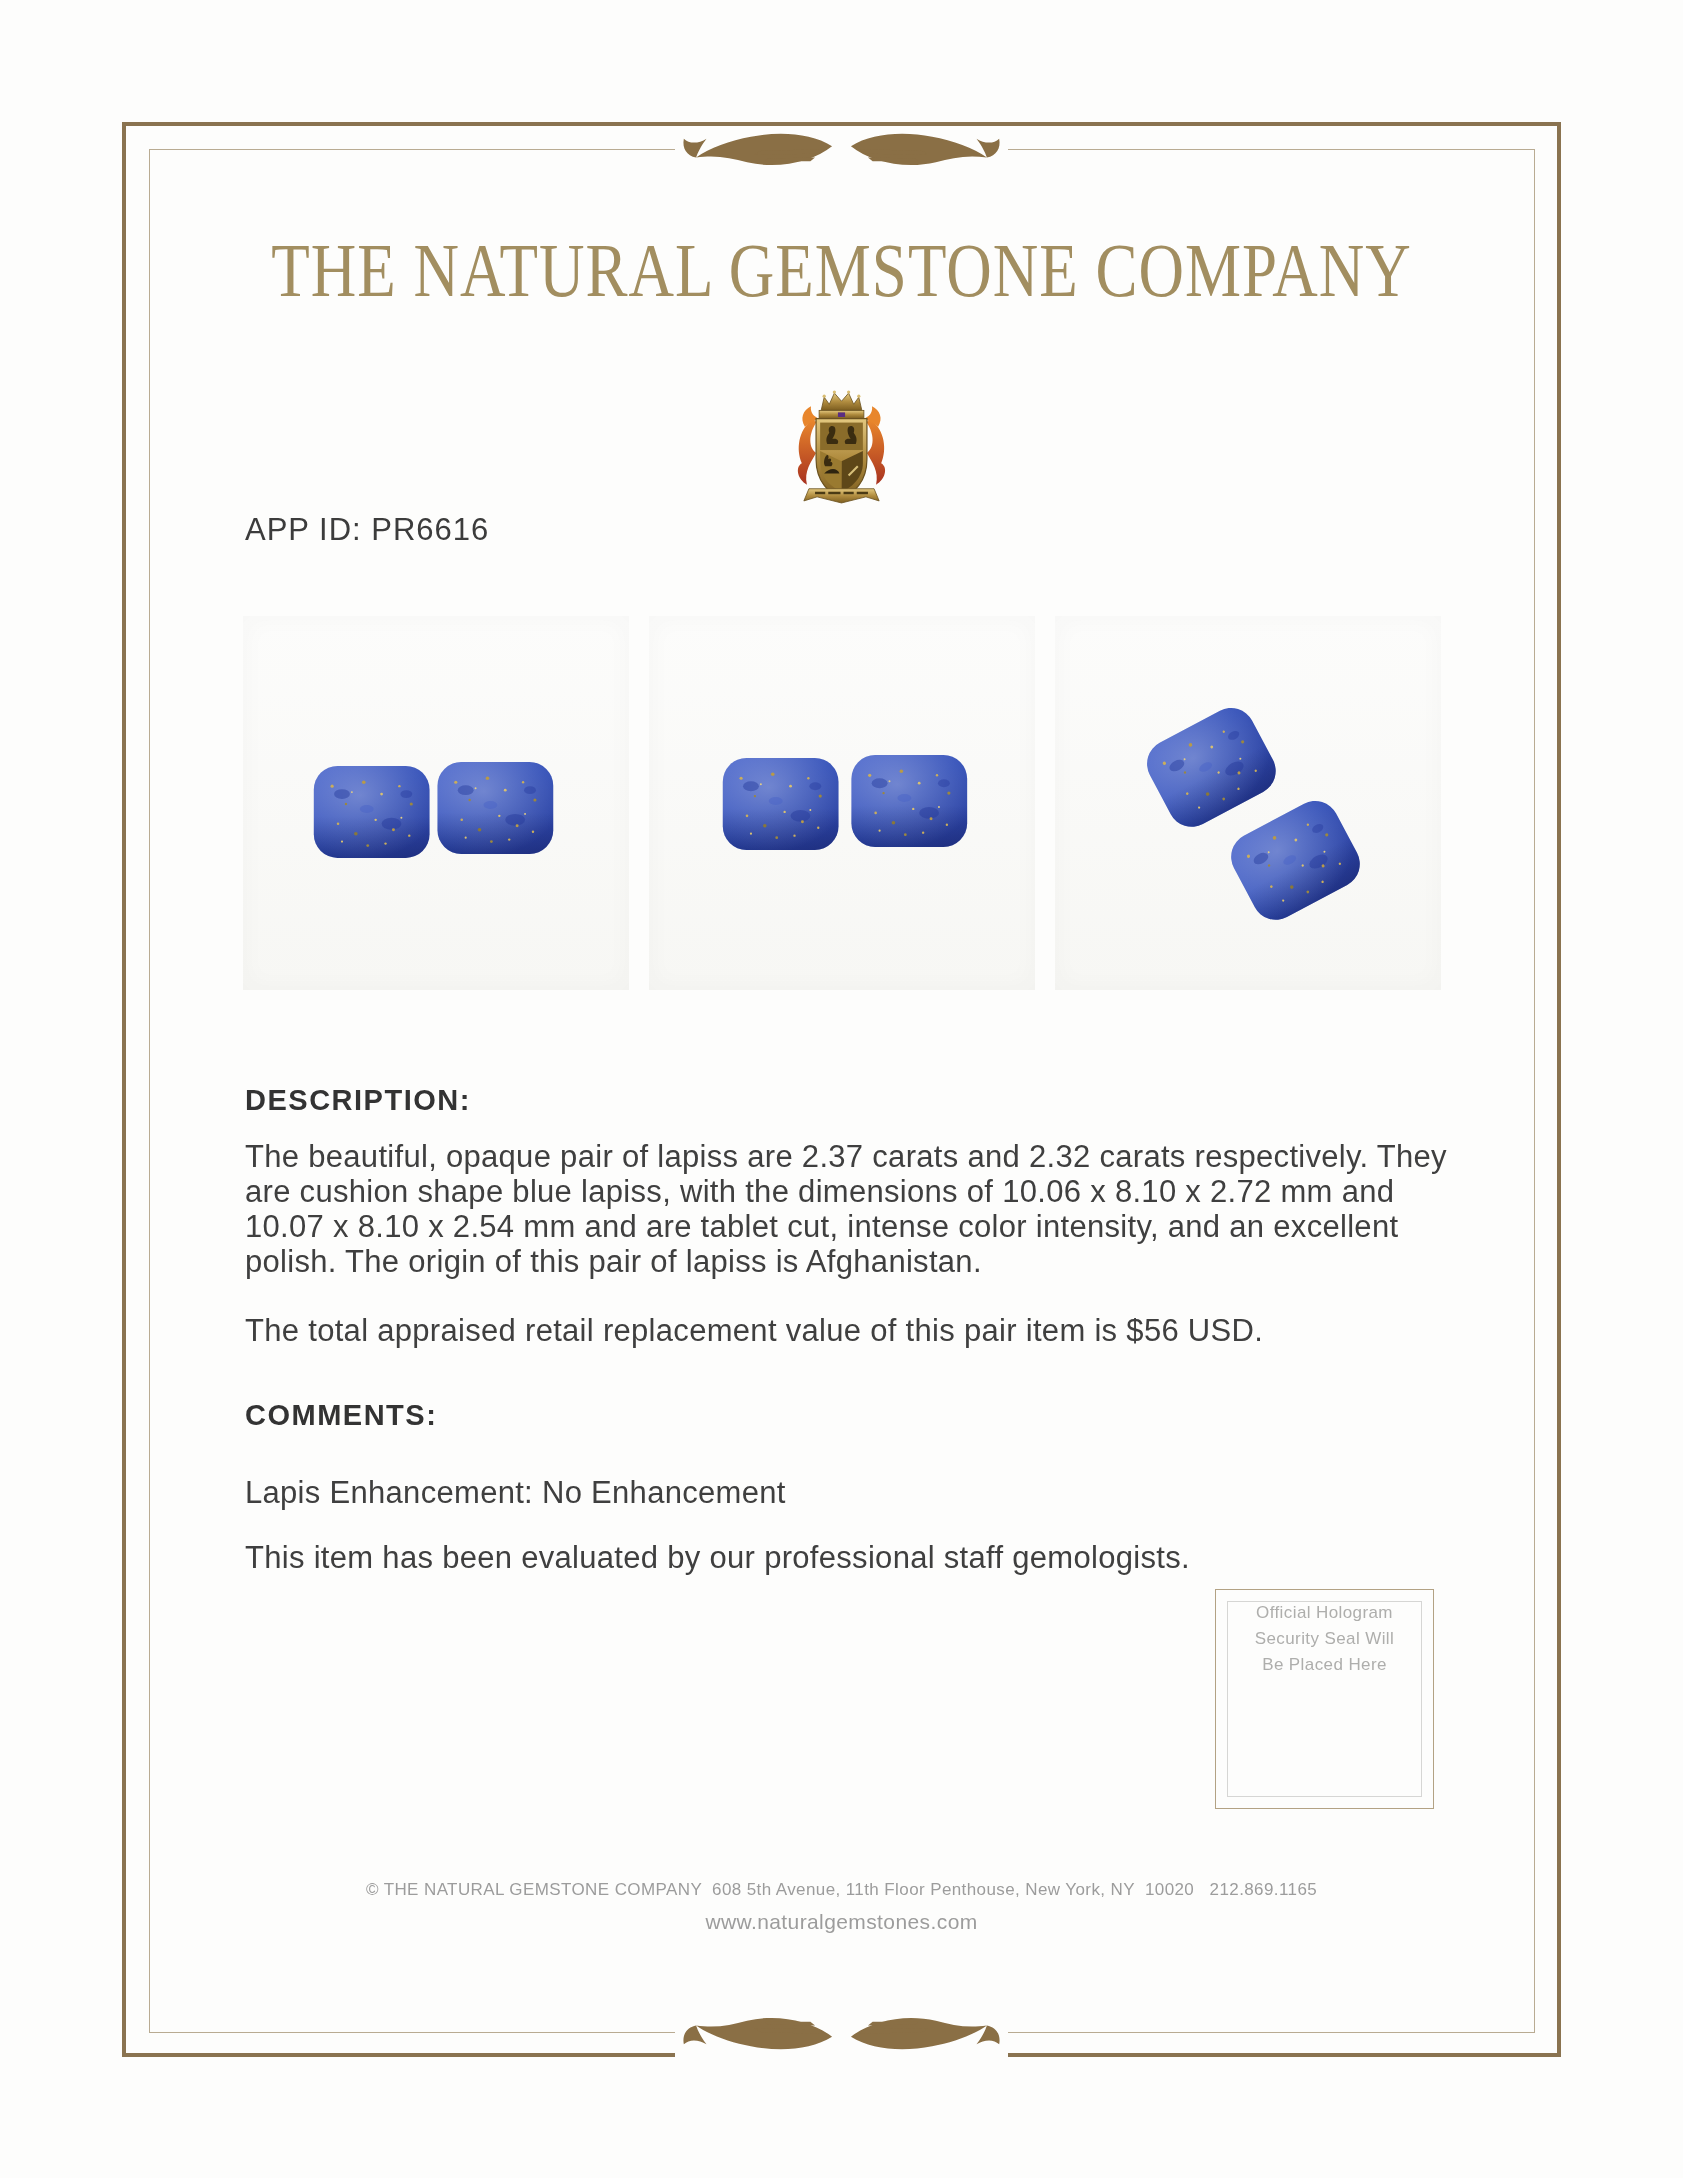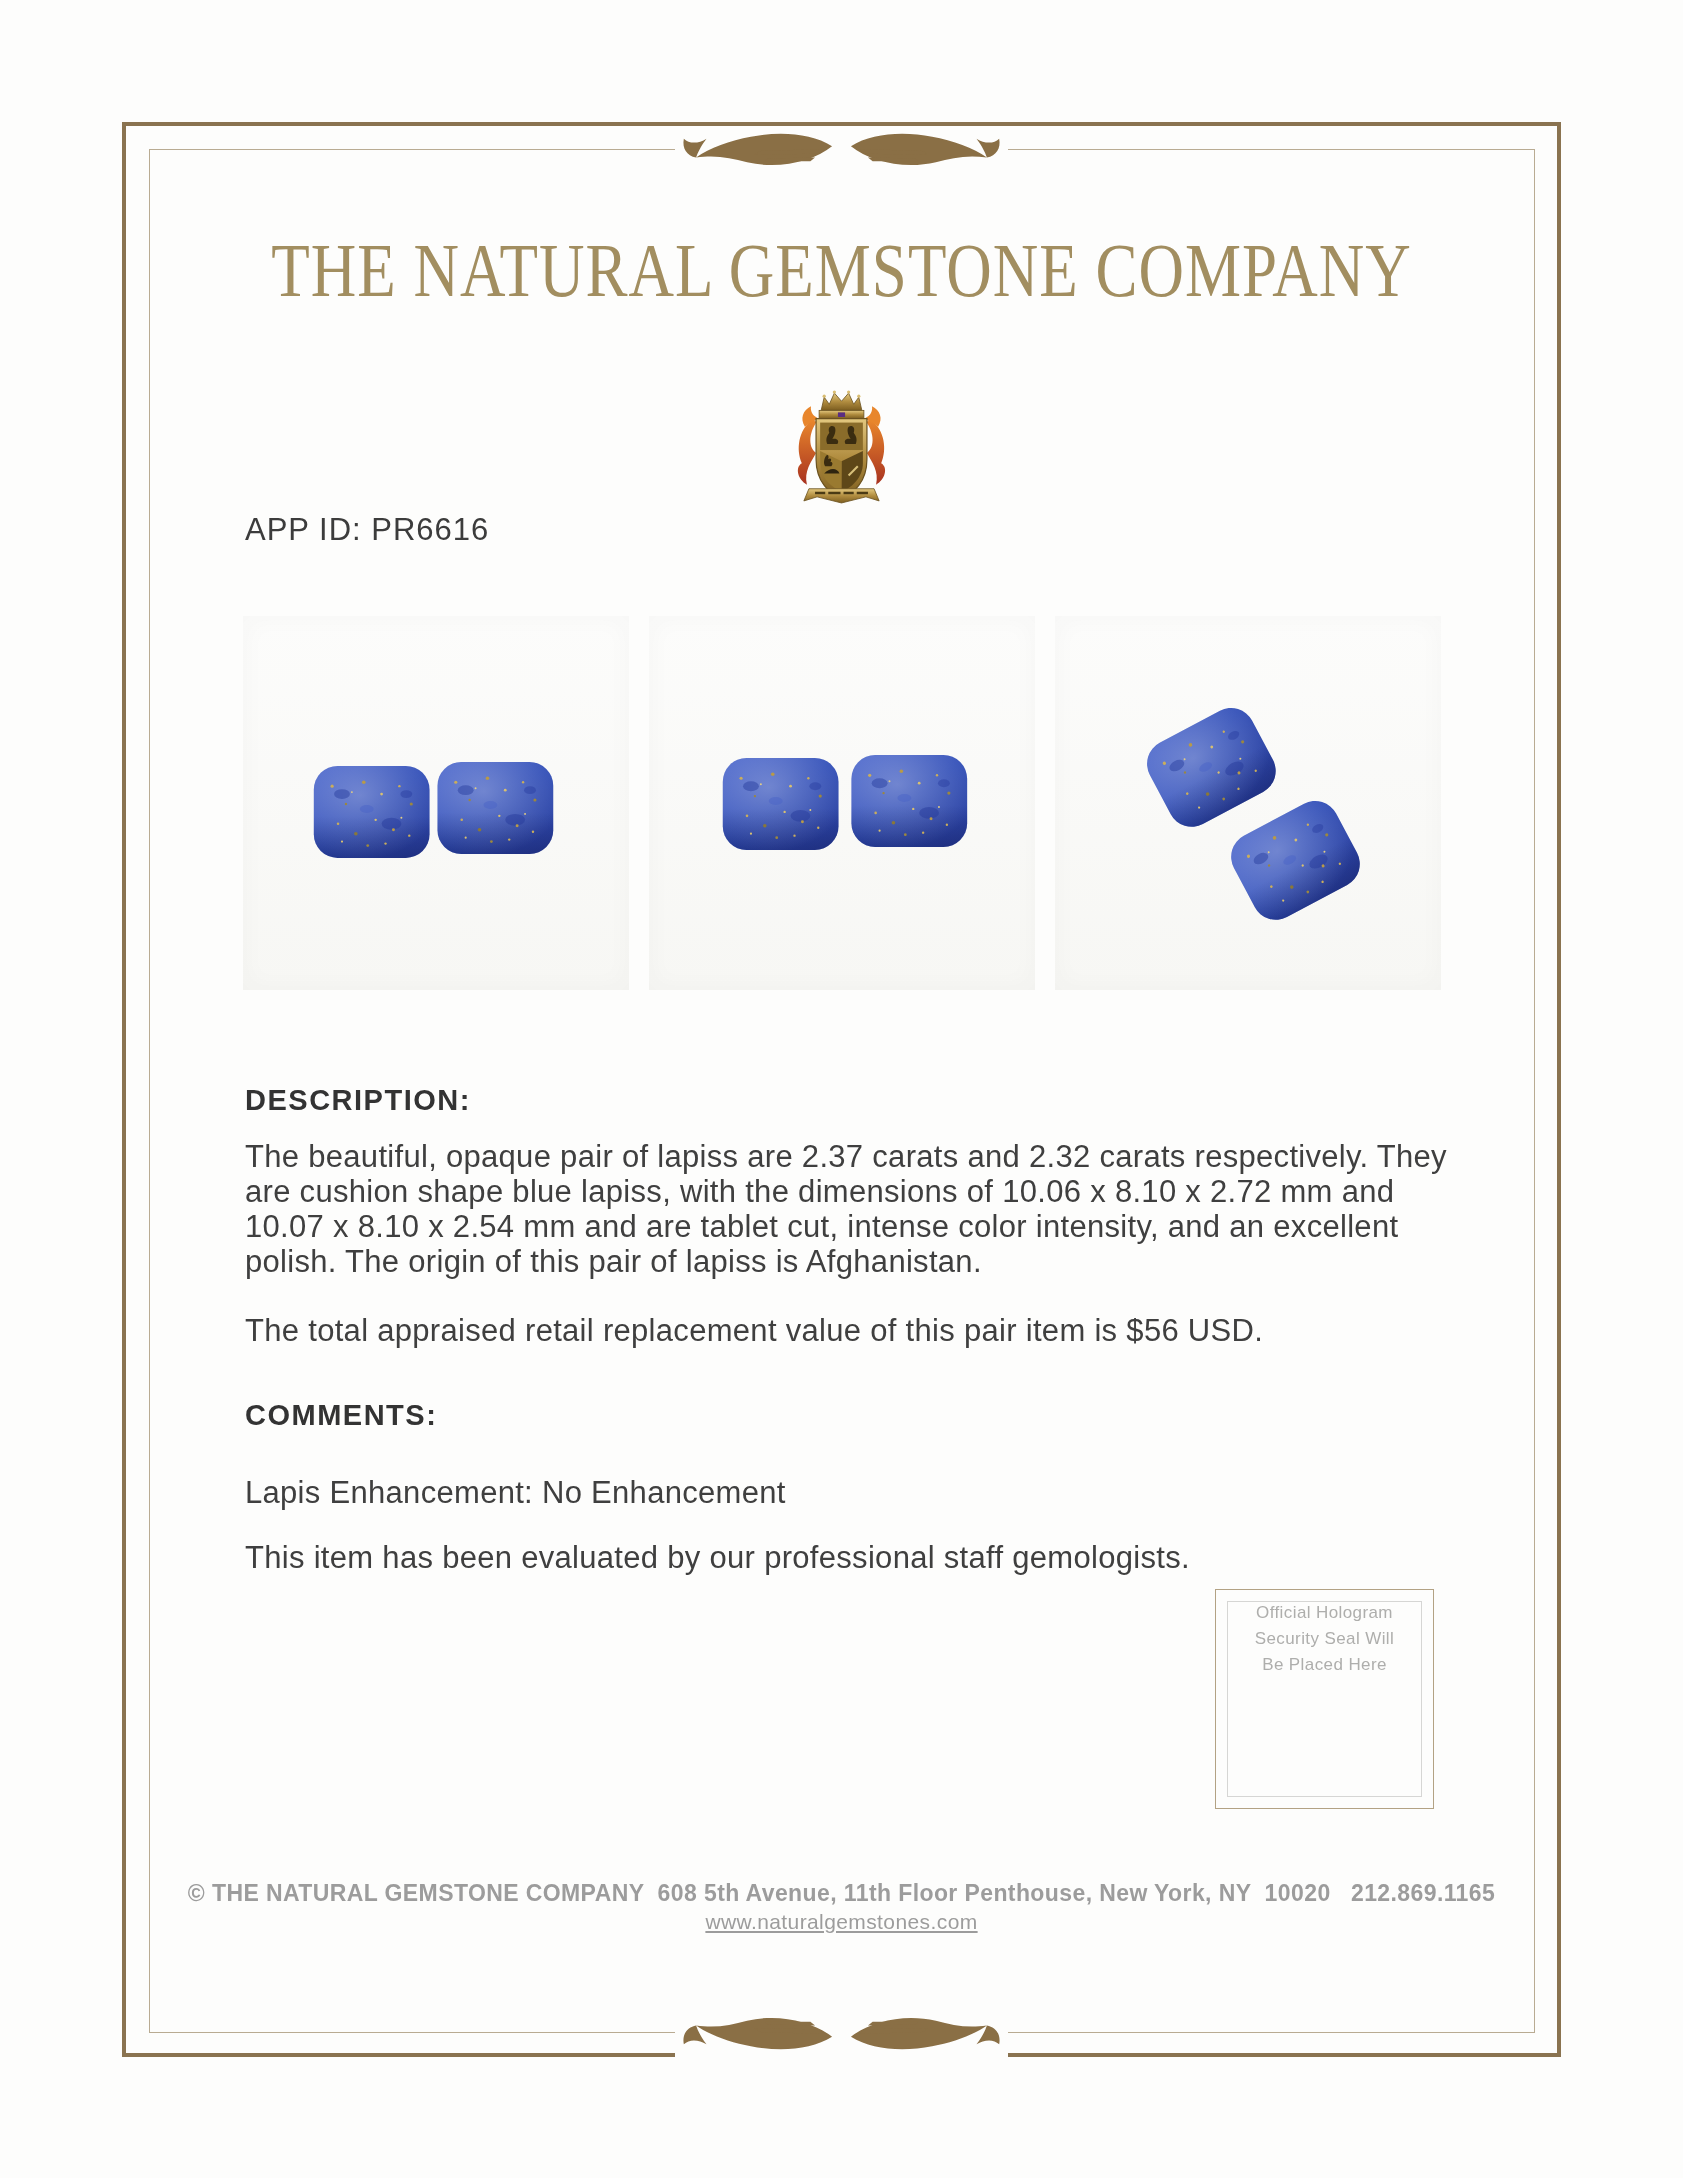--- a/index.html
+++ b/index.html
@@ -71,22 +71,22 @@
   .hologram-inner {
     width:100%; height:100%; border:1px solid #d6d6d4;
     display:flex; flex-direction:column; align-items:center; 
     gap:4px;
   }
   .hologram-inner span {
     font-size:17px; line-height:22px; color:#aeaeac; letter-spacing:0.4px;
     text-align:center; display:block;
   }
   .footer { position:absolute; left:0; width:1683px; text-align:center; color:#9c9c9c; }
-  .footer-line1 { top:1880px; font-size:23px; letter-spacing:0.4px; white-space:pre-wrap; position:absolute; width:100%;font-weight:bold;}
-  .footer-line2 { top:1910px; font-size:21px; letter-spacing:0.4px; position:absolute; width:100%;text-decoration:underline;}
+  .footer-line1 { top:1880px; font-size:17px; letter-spacing:0.4px; white-space:pre-wrap; position:absolute; width:100%;}
+  .footer-line2 { top:1910px; font-size:21px; letter-spacing:0.4px; position:absolute; width:100%;}
   .defs-holder { position:absolute; width:0; height:0; overflow:hidden; }
 </style>
 </head>
 <body>
 
 <div class="page">
 
   <svg class="defs-holder" aria-hidden="true">
     <defs>
       <linearGradient id="lg" x1="0" y1="0" x2="1" y2="1">

